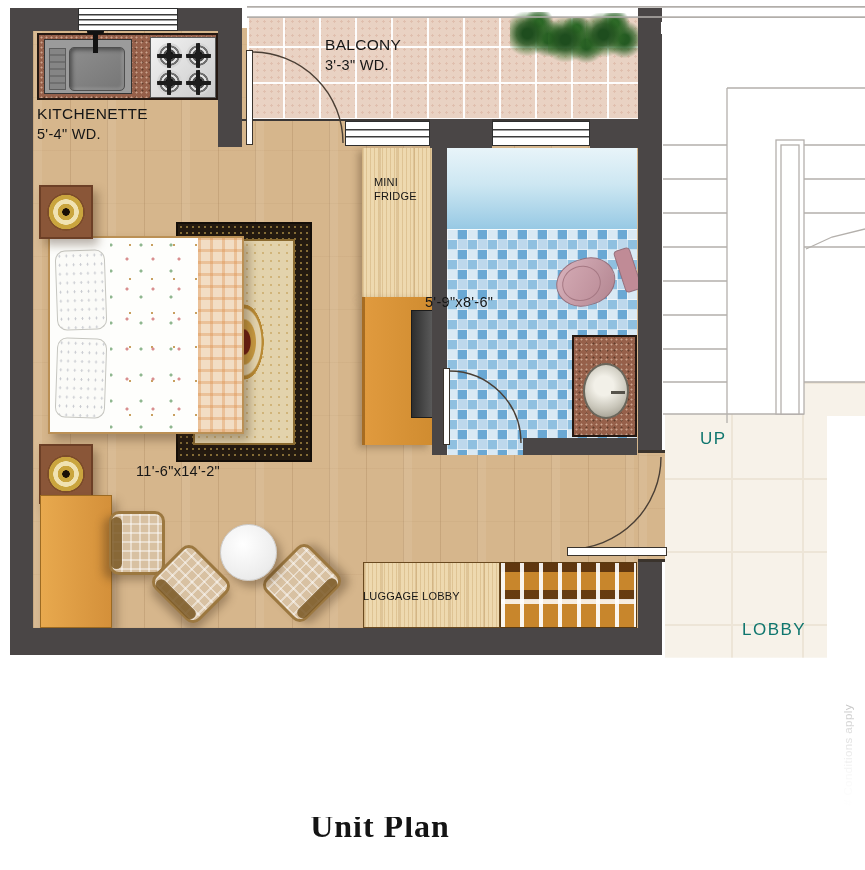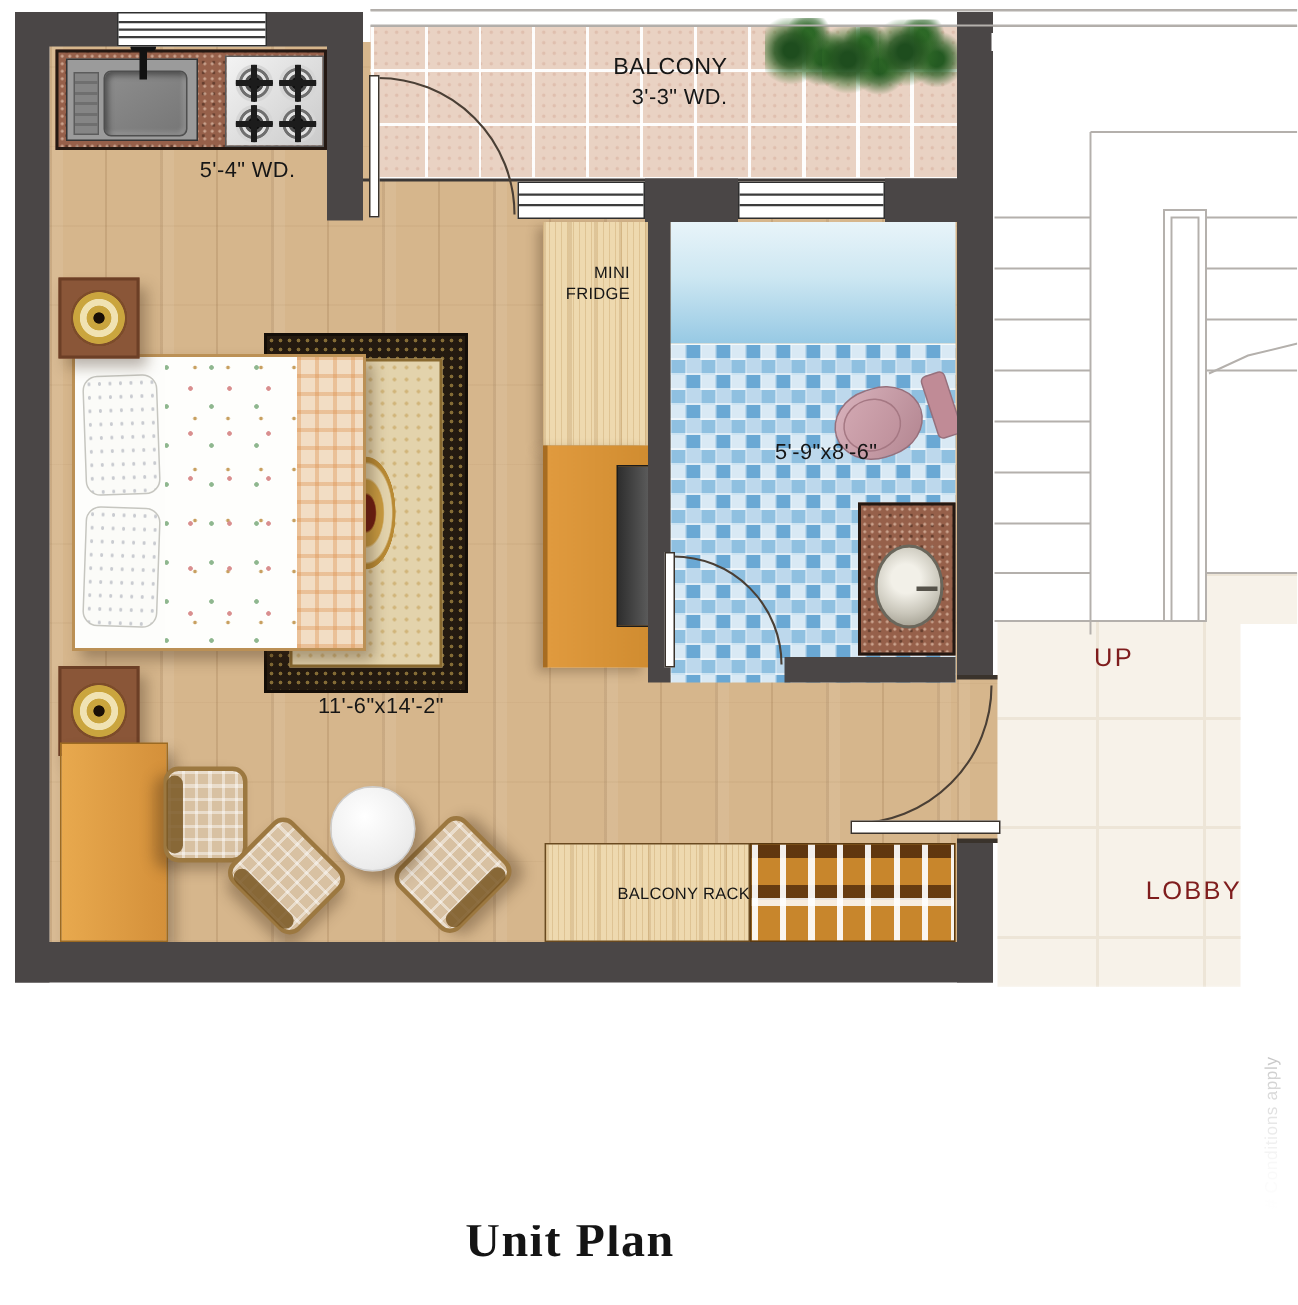--- a/index.html
+++ b/index.html
@@ -114,24 +114,24 @@
       background:radial-gradient(circle at 45% 40%,#f2f0e8 25%,#c9c6ba 60%,#8e8a7c);
       border:2px solid #6a675c;}
   .basin::after{content:"";position:absolute;right:2px;top:50%;width:14px;height:2.5px;background:#55524a;}
   .plant{position:absolute;width:58px;height:48px;
       background:
       radial-gradient(circle at 30% 45%, #1e4d1e 5px, rgba(34,85,30,.85) 11px, rgba(50,110,40,.45) 17px, transparent 23px),
       radial-gradient(circle at 66% 55%, #245a22 5px, rgba(40,95,35,.7) 11px, transparent 19px),
       radial-gradient(circle at 50% 22%, #2a6626 4px, rgba(45,100,40,.6) 10px, transparent 15px);}
 
   
-  .lbl{color:#161616;text-align:right;line-height:20px;font-size:15.5px;letter-spacing:.3px;}
+  .lbl{color:#161616;text-align:left;line-height:20px;font-size:15.5px;letter-spacing:.3px;}
   .lbl .dim{font-size:14.5px;}
   .lbl-sm{font-size:11px;line-height:13.5px;letter-spacing:.2px;}
-  .lbl-gray{color:#7f1d1d;font-size:17px;letter-spacing:1.5px;}
+  .lbl-gray{color:#0f766e;font-size:17px;letter-spacing:1.5px;}
   #title{position:absolute;left:0;top:808px;width:760px;text-align:center;
       font-family:"Liberation Serif","DejaVu Serif",serif;font-weight:700;font-size:32px;
       color:#141414;letter-spacing:1px;}
   #conditions{position:absolute;left:842px;top:636px;height:170px;width:16px;
       writing-mode:vertical-rl;transform:rotate(180deg);font-size:11.5px;color:#4f4f4f;letter-spacing:.4px;}
 
   
   #linework{position:absolute;left:0;top:0;z-index:60;pointer-events:none;}
 
   
@@ -241,36 +241,37 @@
         <path d="M663,414 H804"></path>
         <path d="M804,145 H865 M804,179 H865 M804,213 H865 M804,247 H865"></path>
         <path d="M804,382 H865"></path>
         <path d="M806,249 L832,237 L865,229"></path>
         <rect x="776" y="140" width="28" height="274" fill="#fff"></rect>
         <rect x="781" y="145" width="18" height="269" fill="#fff"></rect>
       </g>
     </svg>
 
     <div class="abs lbl z70" style="left:37px;top:104px;width:160px;">
+      <div>KITCHENETTE</div>
       <div class="dim">5'-4" WD.</div>
     </div>
     <div class="abs lbl z70" style="left:325px;top:35px;width:160px;">
       <div>BALCONY</div>
       <div class="dim">3'-3" WD.</div>
     </div>
     <div class="abs lbl z70" style="left:136px;top:461px;width:160px;">
       <div class="dim">11'-6"x14'-2"</div>
     </div>
     <div class="abs lbl z70" style="left:425px;top:292px;width:160px;">
       <div class="dim">5'-9"x8'-6"</div>
     </div>
     <div class="abs lbl lbl-sm z70" style="left:374px;top:176px;width:46px;">MINI FRIDGE</div>
-    <div class="abs lbl lbl-sm z70" style="left:363px;top:590px;width:137px;">BALCONY RACK</div>
+    <div class="abs lbl lbl-sm z70" style="left:363px;top:590px;width:137px;">LUGGAGE LOBBY</div>
     <div class="abs lbl lbl-gray z70" style="left:700px;top:429px;width:56px;">UP</div>
-    <div class="abs lbl lbl-gray z70" style="left:742px;top:584px;width:86px;">LOBBY</div>
+    <div class="abs lbl lbl-gray z70" style="left:742px;top:620px;width:86px;">LOBBY</div>
   </div>
 
   <div id="reflection">
     <div class="reflection-fade"></div>
   </div>
 
   <div id="title">Unit Plan</div>
   <div id="conditions"># Conditions apply</div>
 </div>
 

